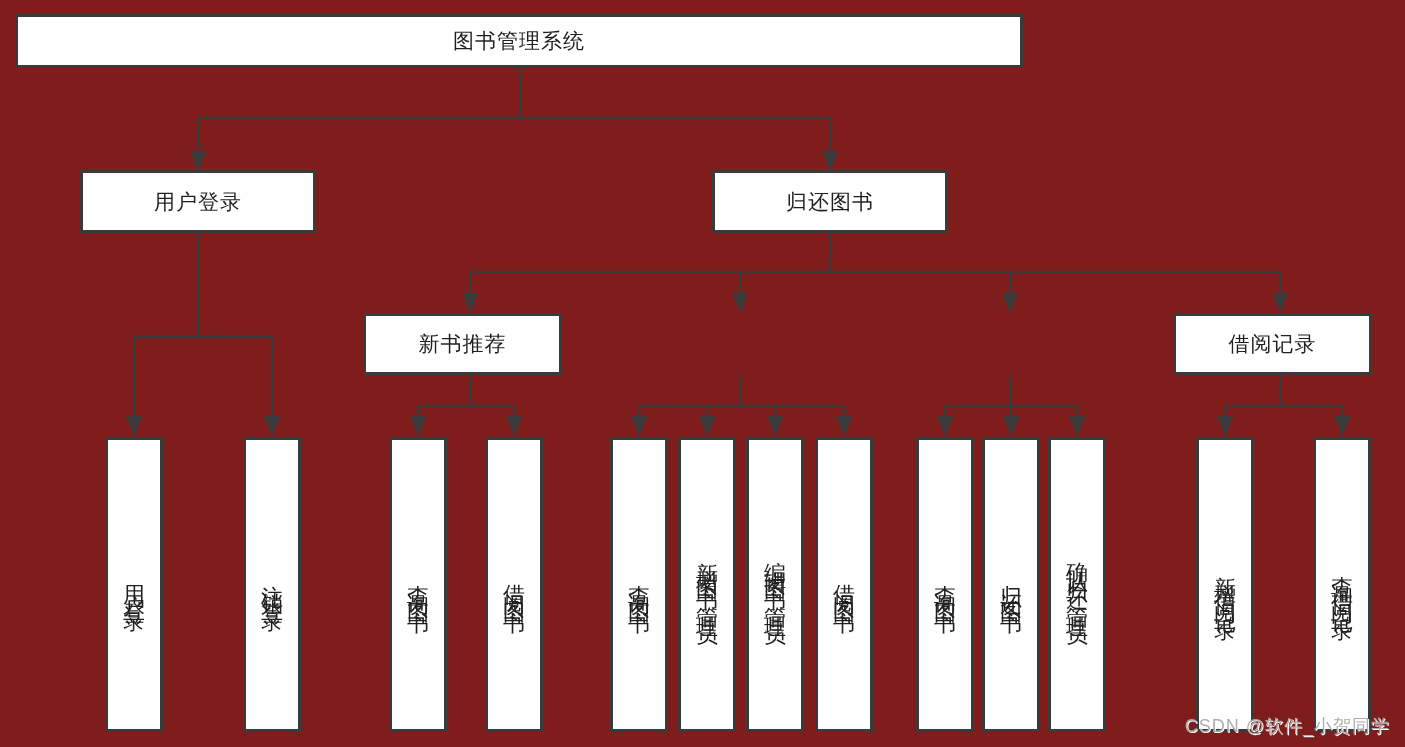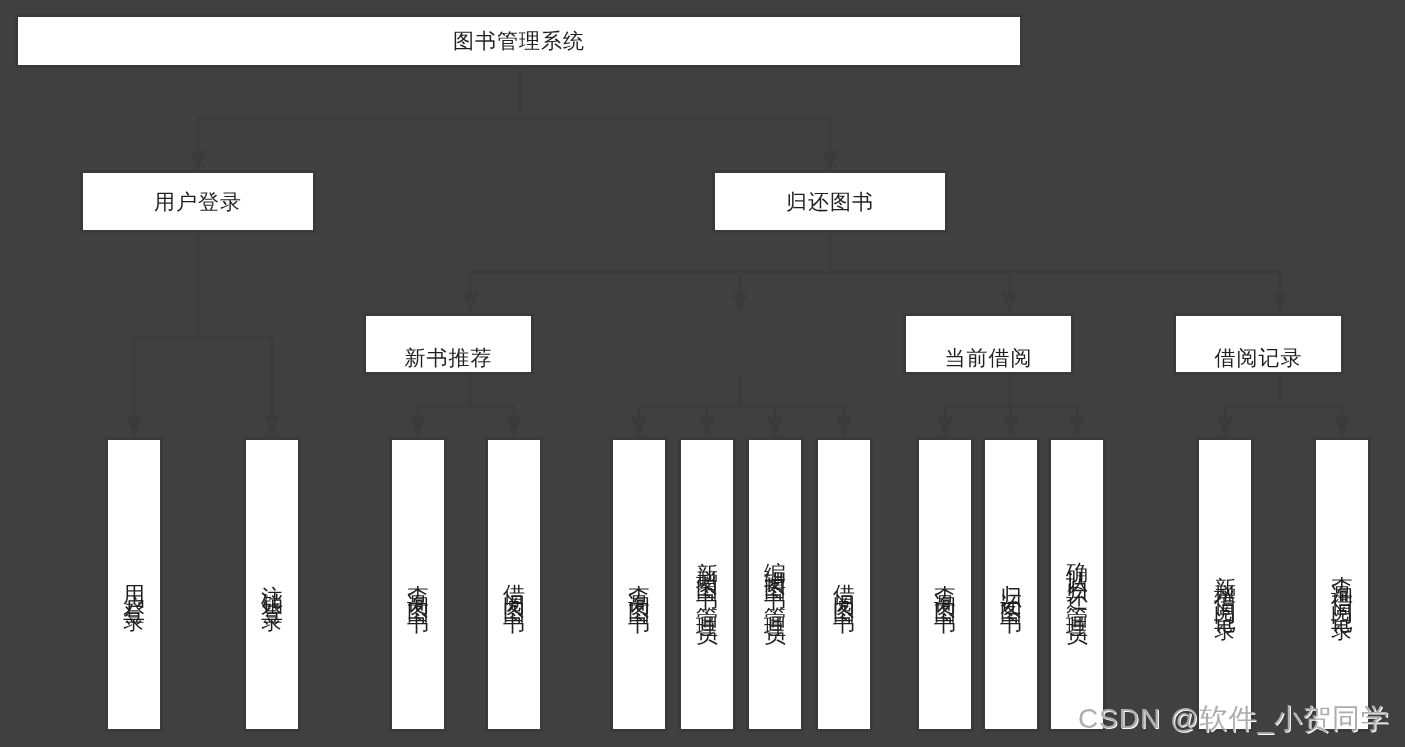--- a/index.html
+++ b/index.html
@@ -5,21 +5,21 @@
   html, body {
     margin: 0;
     padding: 0;
     background: #ffffff;
     font-family: "Liberation Sans", "DejaVu Sans", sans-serif;
   }
   #canvas {
     position: relative;
     width: 1405px;
     height: 747px;
-    background: #404040;
+    background: #7f1d1d;
     overflow: hidden;
   }
   #wires {
     position: absolute;
     left: 0; top: 0;
     width: 1405px; height: 747px;
     pointer-events: none;
   }
   .box {
     position: absolute;
@@ -29,37 +29,37 @@
     display: flex;
     align-items: center;
     justify-content: center;
     color: #1f1f1f;
     font-size: 21px;
     letter-spacing: 1px;
     z-index: 2;
   }
   .root { left: 15px; top: 14px; width: 1008px; height: 54px; }
   .l2   { top: 170px; width: 236px; height: 63px; }
-  .l3   { top: 313px; width: 171px; height: 62px; align-items: flex-end; }
+  .l3   { top: 313px; width: 199px; height: 62px; }
   .leaf { top: 437px; width: 58px; height: 295px; }
   .vtext {
     writing-mode: vertical-rl;
     text-orientation: mixed;
     font-size: 22px;
     letter-spacing: 9px;
     color: #1f1f1f;
     white-space: nowrap;
   }
   .wire { stroke: #3b3b3b; stroke-width: 2.5; fill: none; }
   .head { fill: #3b3b3b; stroke: none; }
   #watermark {
     position: absolute;
     right: 15px;
     bottom: 9px;
-    font-size: 28px;
+    font-size: 18px;
     color: #adadad;
     letter-spacing: 1px;
     z-index: 3;
     text-shadow: 1px 1px 0 #ffffff;
   }
 </style>
 </head>
 <body>
 
 <div id="canvas">
@@ -121,23 +121,20 @@
   <div class="box l2" style="left:80px">
     <span>用户登录</span>
   </div>
   <div class="box l2" style="left:712px">
     <span>归还图书</span>
   </div>
 
   <div class="box l3" style="left:363px">
     <span>新书推荐</span>
   </div>
-  <div class="box l3" style="left:903px">
-    <span>当前借阅</span>
-  </div>
   <div class="box l3" style="left:1173px">
     <span>借阅记录</span>
   </div>
 
   <div class="box leaf" style="left:105px">
     <span class="vtext">用户登录</span>
   </div>
   <div class="box leaf" style="left:243px">
     <span class="vtext">注销登录</span>
   </div>

